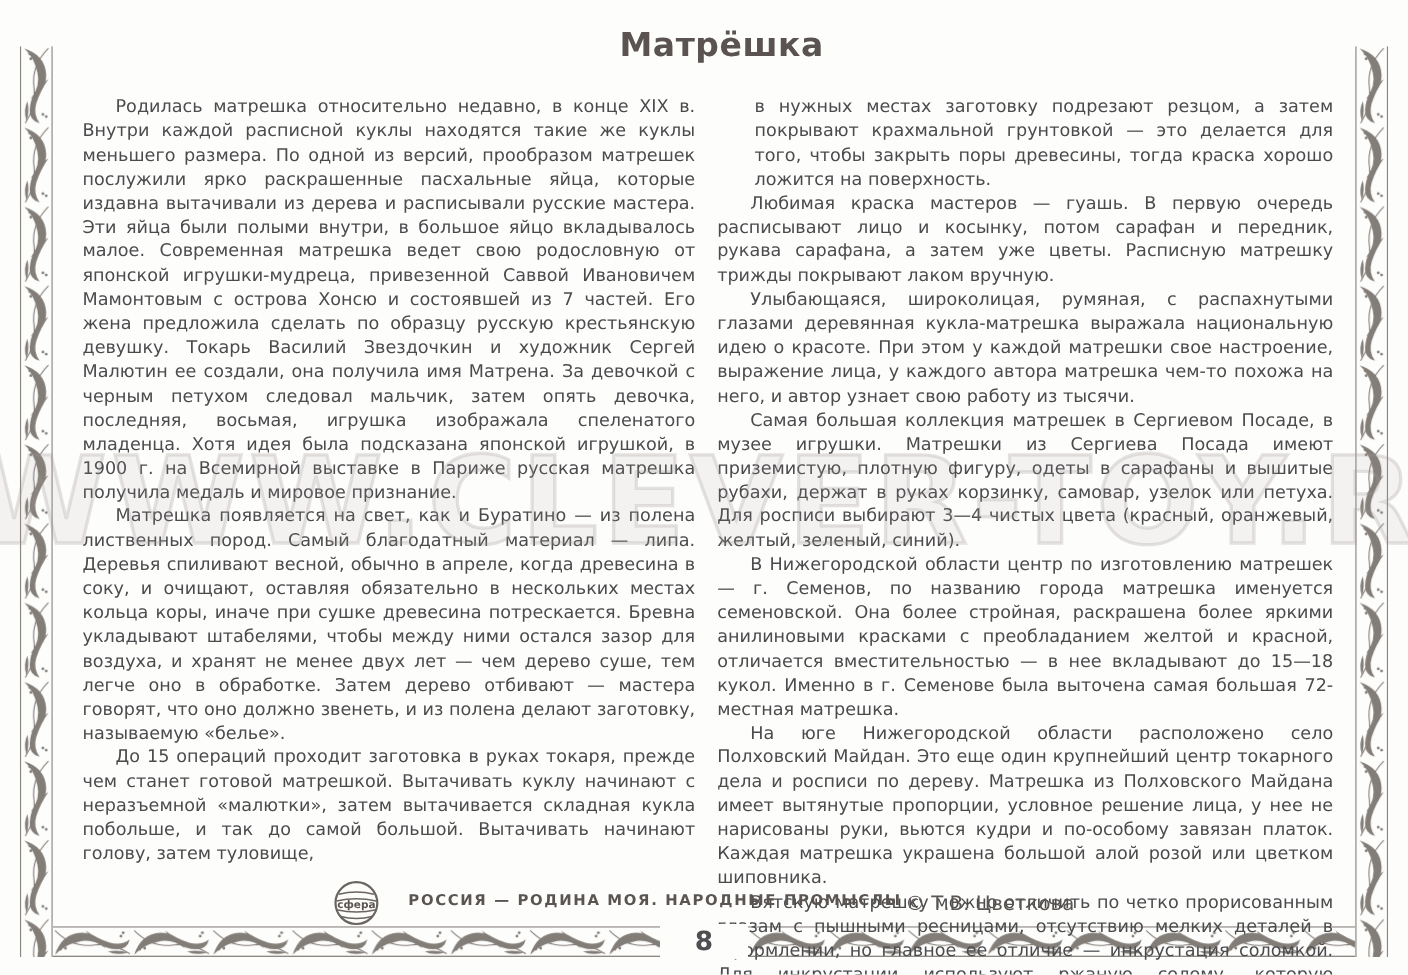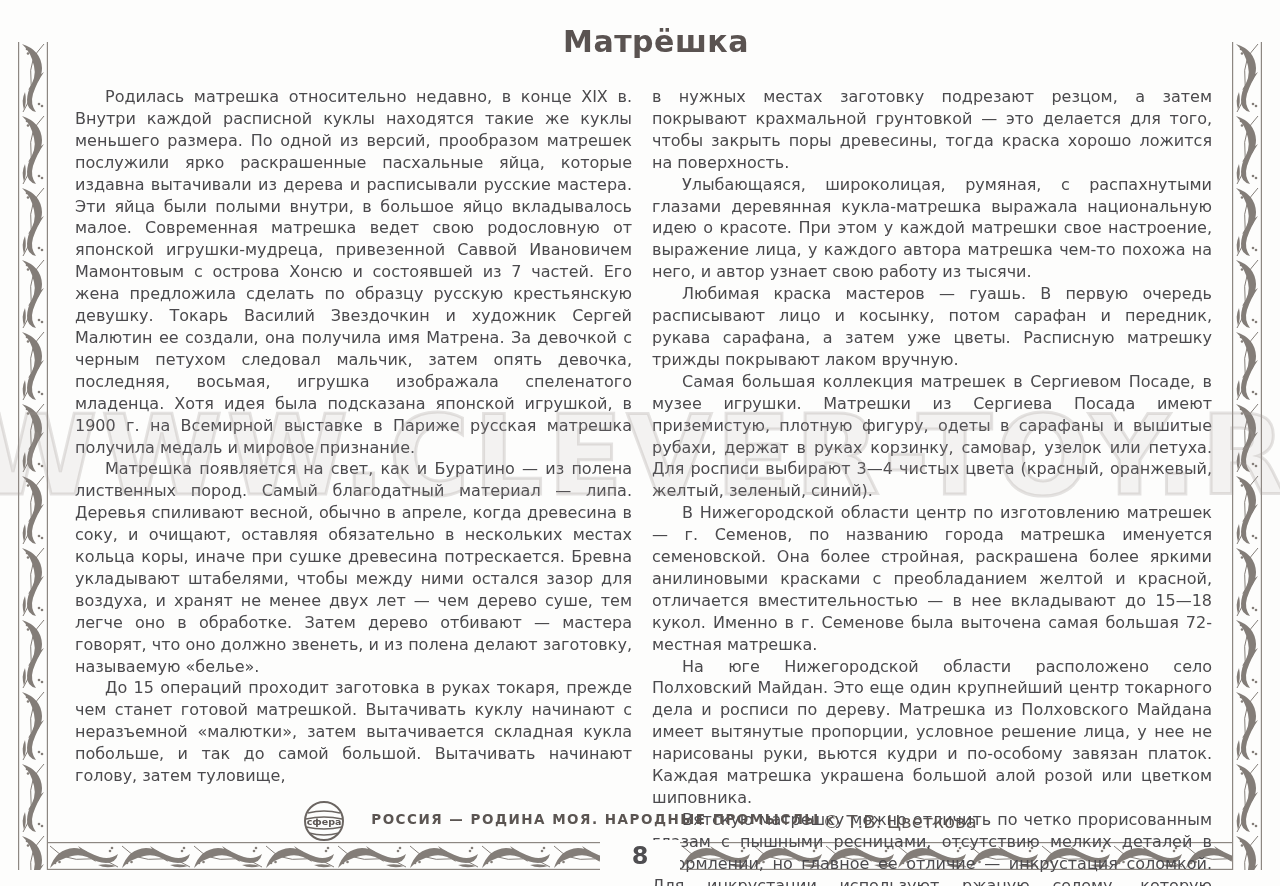--- a/index.html
+++ b/index.html
@@ -24,21 +24,21 @@
   }
   
   .col{
     position:absolute;top:86px;
     font-size:16px;line-height:21.9px;color:#4b4a4d;
     text-align:justify;
   }
   .col-left{left:75px;width:557px;}
   .col-right{left:652px;width:560px;}
   .col p{margin:0;text-indent:30px;}
-  .col p.cont{text-indent:0;}
+  .col p.cont{text-indent:0;margin-left:34px;}
   
   .watermark{
     position:absolute;top:392px;left:-24px;width:1340px;
     font-size:110px;font-weight:700;letter-spacing:4px;white-space:nowrap;
     color:rgba(158,152,147,0.10);
     -webkit-text-stroke:3px rgba(158,152,147,0.26);
     pointer-events:none;z-index:3;
   }
   .col,.title{z-index:2;}
   
@@ -111,22 +111,22 @@
   <div class="title">Матрёшка</div>
 
   <div class="col col-left">
     <p>Родилась матрешка относительно недавно, в конце XIX в. Внутри каждой расписной куклы находятся такие же куклы меньшего размера. По одной из версий, прообразом матрешек послужили ярко раскрашенные пасхальные яйца, которые издавна вытачивали из дерева и расписывали русские мастера. Эти яйца были полыми внутри, в большое яйцо вкладывалось малое. Современная матрешка ведет свою родословную от японской игрушки-мудреца, привезенной Саввой Ивановичем Мамонтовым с острова Хонсю и состоявшей из 7 частей. Его жена предложила сделать по образцу русскую крестьянскую девушку. Токарь Василий Звездочкин и художник Сергей Малютин ее создали, она получила имя Матрена. За девочкой с черным петухом следовал мальчик, затем опять девочка, последняя, восьмая, игрушка изображала спеленатого младенца. Хотя идея была подсказана японской игрушкой, в 1900 г. на Всемирной выставке в Париже русская матрешка получила медаль и мировое признание.</p>
     <p>Матрешка появляется на свет, как и Буратино — из полена лиственных пород. Самый благодатный материал — липа. Деревья спиливают весной, обычно в апреле, когда древесина в соку, и очищают, оставляя обязательно в нескольких местах кольца коры, иначе при сушке древесина потрескается. Бревна укладывают штабелями, чтобы между ними остался зазор для воздуха, и хранят не менее двух лет — чем дерево суше, тем легче оно в обработке. Затем дерево отбивают — мастера говорят, что оно должно звенеть, и из полена делают заготовку, называемую «белье».</p>
     <p>До 15 операций проходит заготовка в руках токаря, прежде чем станет готовой матрешкой. Вытачивать куклу начинают с неразъемной «малютки», затем вытачивается складная кукла побольше, и так до самой большой. Вытачивать начинают голову, затем туловище,</p>
   </div>
 
   <div class="col col-right">
     <p class="cont">в нужных местах заготовку подрезают резцом, а затем покрывают крахмальной грунтовкой — это делается для того, чтобы закрыть поры древесины, тогда краска хорошо ложится на поверхность.</p>
+    <p>Любимая краска мастеров — гуашь. В первую очередь расписывают лицо и косынку, потом сарафан и передник, рукава сарафана, а затем уже цветы. Расписную матрешку трижды покрывают лаком вручную.</p>
     <p>Улыбающаяся, широколицая, румяная, с распахнутыми глазами деревянная кукла-матрешка выражала национальную идею о красоте. При этом у каждой матрешки свое настроение, выражение лица, у каждого автора матрешка чем-то похожа на него, и автор узнает свою работу из тысячи.</p>
-    <p>Любимая краска мастеров — гуашь. В первую очередь расписывают лицо и косынку, потом сарафан и передник, рукава сарафана, а затем уже цветы. Расписную матрешку трижды покрывают лаком вручную.</p>
     <p>Самая большая коллекция матрешек в Сергиевом Посаде, в музее игрушки. Матрешки из Сергиева Посада имеют приземистую, плотную фигуру, одеты в сарафаны и вышитые рубахи, держат в руках корзинку, самовар, узелок или петуха. Для росписи выбирают 3—4 чистых цвета (красный, оранжевый, желтый, зеленый, синий).</p>
     <p>В Нижегородской области центр по изготовлению матрешек — г. Семенов, по названию города матрешка именуется семеновской. Она более стройная, раскрашена более яркими анилиновыми красками с преобладанием желтой и красной, отличается вместительностью — в нее вкладывают до 15—18 кукол. Именно в г. Семенове была выточена самая большая 72-местная матрешка.</p>
     <p>На юге Нижегородской области расположено село Полховский Майдан. Это еще один крупнейший центр токарного дела и росписи по дереву. Матрешка из Полховского Майдана имеет вытянутые пропорции, условное решение лица, у нее не нарисованы руки, вьются кудри и по-особому завязан платок. Каждая матрешка украшена большой алой розой или цветком шиповника.</p>
     <p>Вятскую матрешку можно отличить по четко прорисованным глазам с пышными ресницами, отсутствию мелких деталей в оформлении, но главное ее отличие — инкрустация соломкой. Для инкрустации используют ржаную солому, которую наклеивают по сырому лаку.</p>
   </div>
 
   <div class="footer">
     <svg width="42" height="42" viewBox="0 0 42 42" aria-hidden="true">
       <circle cx="21" cy="21" r="19" fill="none" stroke="#6b6561" stroke-width="2"></circle>
       <path d="M5,13 Q21,9 37,13" fill="none" stroke="#6b6561" stroke-width="1.4"></path>

